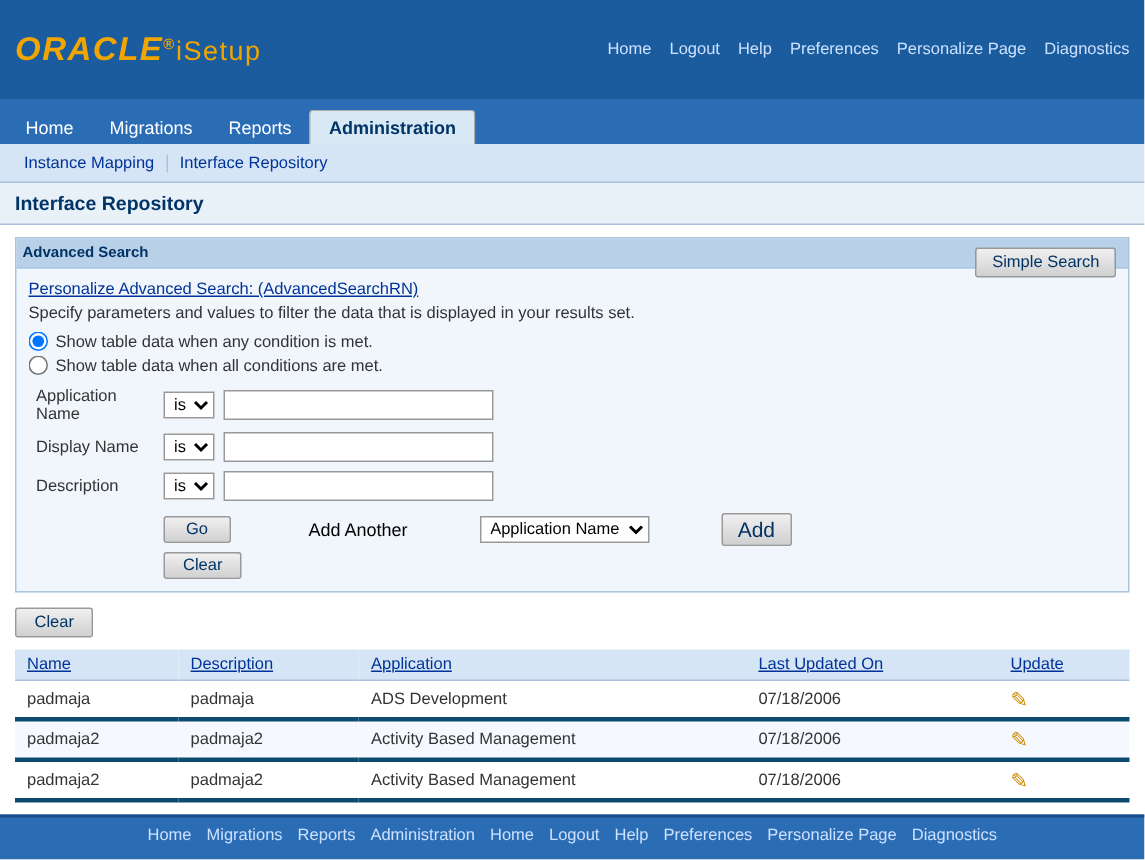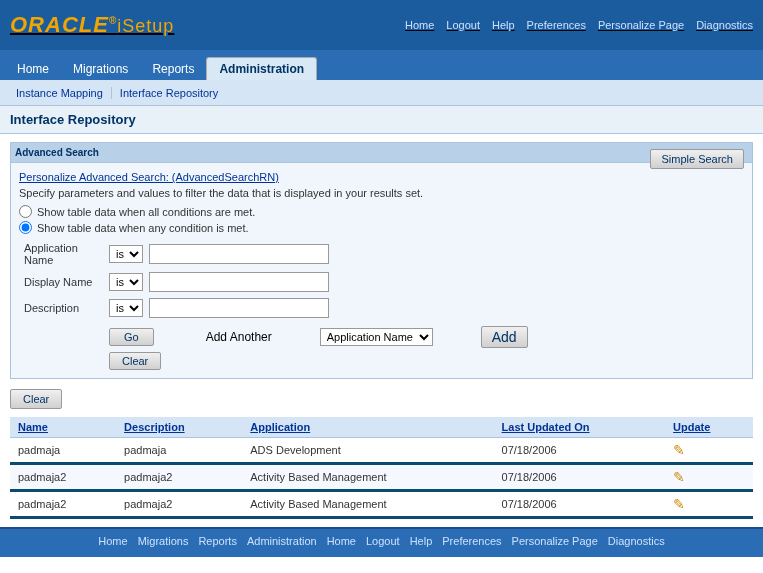--- a/index.html
+++ b/index.html
@@ -1,19 +1,19 @@
 <!DOCTYPE html>
 <html><head>
   <meta charset="utf-8">
   <style>
     * { margin: 0; padding: 0; box-sizing: border-box; }
     body { font-family: Arial, Helvetica, sans-serif; font-size: 12px; background: #fff; width: 763px; }
 
     
-    .header { background: #1a5c9e; height: 50px; display: flex; align-items: center; justify-content: space-between; padding: 0 10px; text-decoration: underline; }
+    .header { background: #1a5c9e; height: 66px; display: flex; align-items: center; justify-content: space-between; padding: 0 10px; }
     .logo { color: white; font-size: 20px; font-weight: bold; letter-spacing: 1px; }
     .logo span { color: #f0a500; }
     .header-nav { display: flex; gap: 12px; }
     .header-nav a { color: #cce0ff; font-size: 11px; text-decoration: none; cursor: pointer; }
 
     
     .main-tabs { background: #2a6db5; display: flex; align-items: flex-end; padding: 0 5px; height: 30px; }
     .tab { padding: 4px 12px; cursor: pointer; font-size: 12px; color: white; border-radius: 3px 3px 0 0; text-decoration: none; }
     .tab.active { background: #d9e8f5; color: #003366; font-weight: bold; border-top: 1px solid #aaa; border-left: 1px solid #aaa; border-right: 1px solid #aaa; }
 
@@ -57,21 +57,21 @@
     .add-another-select { border: 1px solid #999; font-size: 11px; padding: 1px 2px; background: white; cursor: pointer; }
     .btn-add { background: linear-gradient(to bottom, #f0f0f0, #d0d0d0); border: 1px solid #999; padding: 2px 10px; font-size: 14px; cursor: pointer; color: #003366; border-radius: 2px; }
     .btn-clear { background: linear-gradient(to bottom, #f0f0f0, #d0d0d0); border: 1px solid #999; padding: 2px 12px; font-size: 11px; cursor: pointer; color: #003366; border-radius: 2px; }
 
     
     .create-row { margin-bottom: 8px; }
     .btn-create { background: linear-gradient(to bottom, #f0f0f0, #d0d0d0); border: 1px solid #999; padding: 3px 12px; font-size: 11px; cursor: pointer; color: #003366; border-radius: 2px; }
 
     
     .results-table { width: 100%; border-collapse: collapse; }
-    .results-table th { background: #d5e5f5; color: #003399; font-size: 11px; font-weight: bold; padding: 4px 8px; border-bottom: 1px solid #aac4e0; text-align: left; text-decoration: underline; cursor: pointer; }
+    .results-table th { background: #d5e5f5; color: #003399; font-size: 11px; font-weight: normal; padding: 4px 8px; border-bottom: 1px solid #aac4e0; text-align: left; text-decoration: underline; cursor: pointer; }
     .results-table td { font-size: 11px; color: #333; padding: 4px 8px; border-bottom: 3px solid #0c4a6e; }
     .results-table tr:nth-child(even) td { background: #f5f9ff; }
     .edit-icon { color: #cc8800; font-size: 14px; cursor: pointer; }
 
     
     .footer { background: #2a6db5; padding: 4px 0; border-top: 2px solid #1a4c8e; }
     .footer-nav { display: flex; justify-content: center; gap: 10px; padding: 2px 0; }
     .footer-nav a { color: #cce0ff; font-size: 11px; text-decoration: none; cursor: pointer; }
     .footer-bottom { display: flex; justify-content: space-between; align-items: center; padding: 2px 10px; }
     .clearfix::after { content: ''; display: table; clear: both; }
@@ -120,26 +120,26 @@
     <div class="search-box-title">Advanced Search</div>
     <div class="search-box-body">
       <div class="clearfix">
         <button class="btn-simple simple-search-btn">Simple Search</button>
       </div>
       <a class="personalize-link">Personalize Advanced Search: (AdvancedSearchRN)</a>
       <div class="search-desc">Specify parameters and values to filter the data that is displayed in your results set.</div>
 
       <div class="radio-group">
         <div class="radio-item">
+          <input type="radio" name="condition" checked="" style="">
+          <span>Show table data when any condition is met.</span>
+        </div>
+        <div class="radio-item">
           <input type="radio" name="condition" style="">
           <span>Show table data when all conditions are met.</span>
-        </div>
-        <div class="radio-item">
-          <input type="radio" name="condition" checked="" style="">
-          <span>Show table data when any condition is met.</span>
         </div>
       </div>
 
       <div class="form-table">
         <div class="form-row">
           <span class="form-label">Application Name</span>
           <select class="form-select">
             <option>is</option>
           </select>
           <input type="text" class="form-input" style="">

